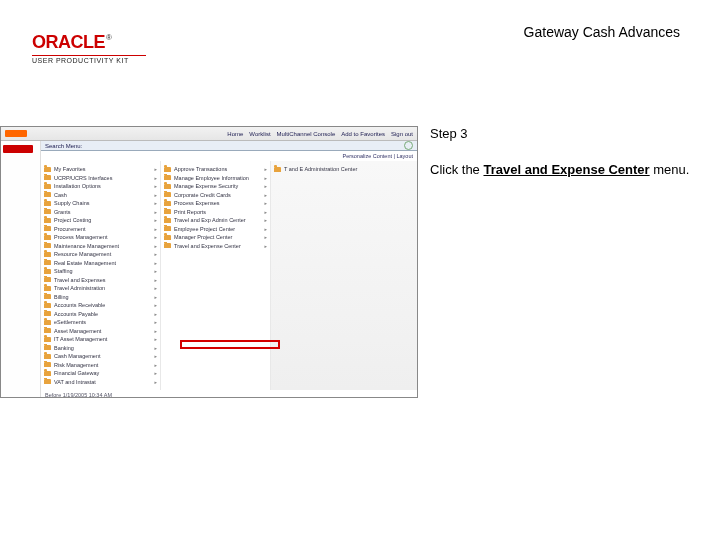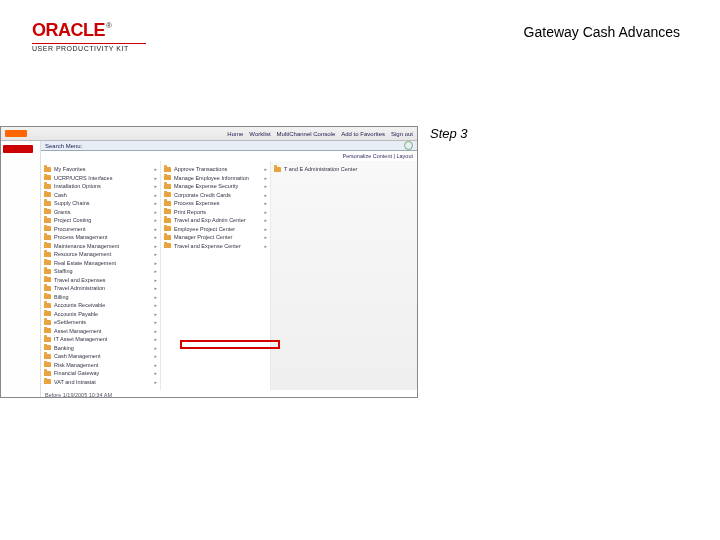--- a/index.html
+++ b/index.html
@@ -1,17 +1,17 @@
 <!DOCTYPE html>
 <html><head>
 <meta charset="utf-8">
 <style>
   * { box-sizing: border-box; margin: 0; padding: 0; }
   body { width: 720px; height: 540px; font-family: Arial, sans-serif; background: #fff; position: relative; }
-  .logo-area { position: absolute; top: 20px; left: 32px; }
+  .logo-area { position: absolute; top: 32px; left: 32px; }
   .logo-mark { font-size: 18px; font-weight: bold; color: #cc0000; letter-spacing: -0.5px; display: inline-block; }
   .logo-tm { font-size: 8px; color: #333; vertical-align: top; position: relative; top: 1px; left: 1px; }
   .logo-sub { font-size: 7px; color: #222; letter-spacing: 0.5px; margin-top: 1px; }
   .logo-divider { height: 1px; background: #cc0000; width: 114px; margin: 2px 0 1px; }
   .doc-title { position: absolute; top: 24px; right: 40px; font-size: 14px; color: #000; }
   .screenshot { position: absolute; top: 126px; left: 0; width: 418px; height: 272px; border: 1px solid #888; background: #fff; overflow: hidden; font-size: 6px; color: #444; }
   .ss-top { height: 14px; background: linear-gradient(#f2f2f2,#e6e6e6); border-bottom: 1px solid #bbb; display: flex; align-items: center; padding: 0 4px; gap: 6px; }
   .ss-top .spacer { flex: 1; }
   .ss-top .orange-bit { width: 22px; height: 7px; background: #ff6600; border-radius: 1px; }
   .ss-top-link { color: #225; font-size: 6px; }
@@ -26,21 +26,21 @@
   .ss-menu-header { height: 14px; background: #e8eef6; border-bottom: 1px solid #9ab; display: flex; align-items: center; padding: 0 4px; color: #225; font-size: 6px; gap: 4px; }
   .ss-refresh { width: 9px; height: 9px; border: 1px solid #7a7; border-radius: 50%; position: relative; }
   .ss-item { display: flex; align-items: center; height: 8.5px; gap: 3px; white-space: nowrap; overflow: hidden; }
   .ss-folder { width: 7px; height: 5px; background: #e8a33d; border-radius: 1px 1px 0 0; flex-shrink: 0; position: relative; }
   .ss-folder::before { content:""; position:absolute; top:-2px; left:0; width:3px; height:2px; background:#e8a33d; border-radius:1px 1px 0 0; }
   .ss-item span { color: #334; font-size: 5.5px; }
   .ss-item .arrow { margin-left: auto; color: #888; font-size: 5px; }
   .ss-highlight { position: absolute; border: 2px solid #d40000; left: 179px; top: 213px; width: 100px; height: 9px; }
   .ss-pers { font-size: 5.5px; color: #336; text-align: right; padding: 2px 4px; }
   .instr { position: absolute; top: 126px; left: 430px; width: 260px; font-size: 13px; color: #000; }
-  .instr-step { margin-bottom: 20px; font-style: italic; }
+  .instr-step { margin-bottom: 20px; }
   .instr-body { line-height: 1.35; }
   .underline { text-decoration: underline; }
 </style>
 </head>
 <body>
 
 <div class="logo-area">
   <div><span class="logo-mark">ORACLE</span><span class="logo-tm">®</span></div>
   <div class="logo-divider"></div>
   <div class="logo-sub">USER PRODUCTIVITY KIT</div>
@@ -262,13 +262,16 @@
         </div>
       </div>
       <div style="font-size:5.5px;color:#556;padding:2px 4px;">Before 1/19/2005  10:34 AM</div>
     </div>
   </div>
   <div class="ss-highlight"></div>
 </div>
 
 <div class="instr">
   <div class="instr-step">Step 3</div>
+  <div class="instr-body">
+    <span>Click the </span><b class="underline">Travel and Expense Center</b><span> menu.</span>
+  </div>
 </div>
 
 </body></html>

